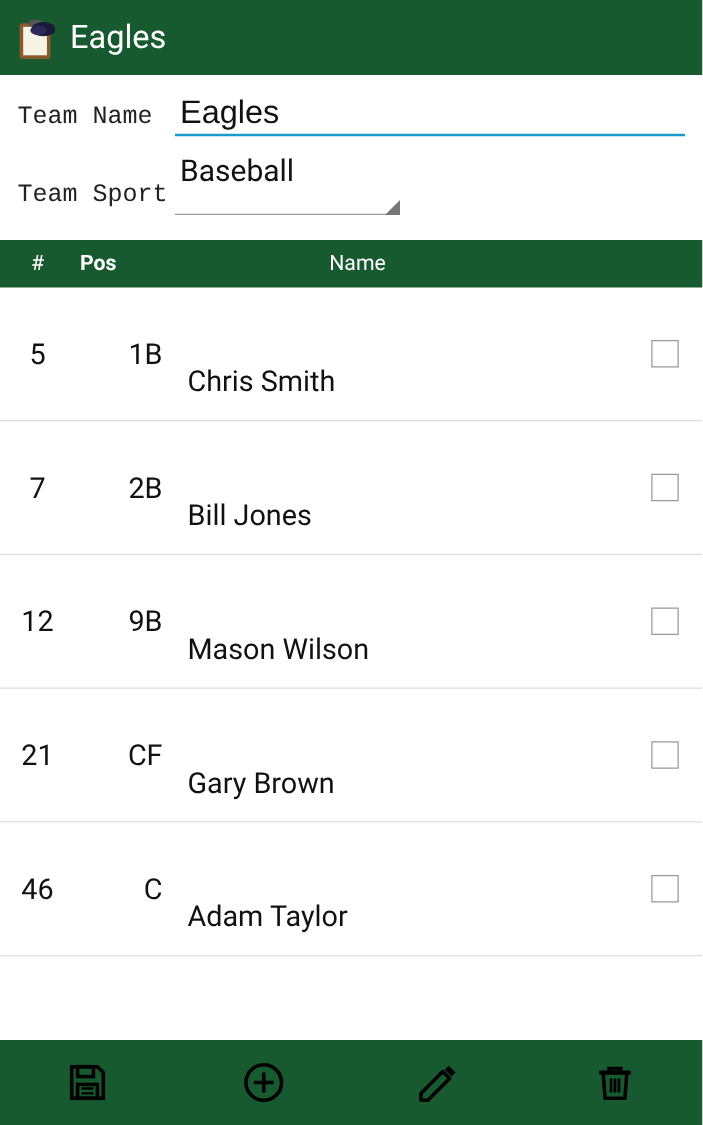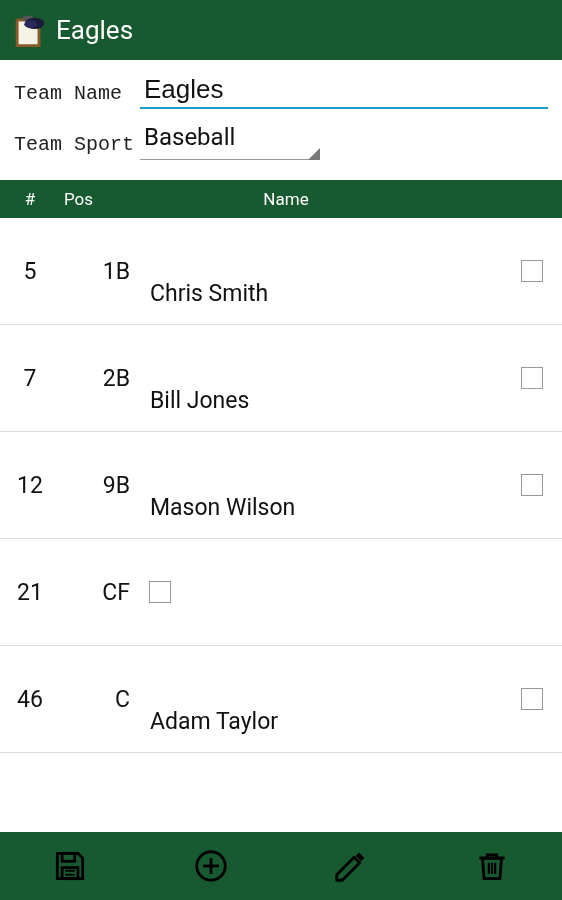--- a/index.html
+++ b/index.html
@@ -59,21 +59,21 @@
       color: #111;
       outline: none;
     }
     .spinner-wrap {
       position: relative;
       width: 180px;
     }
     .spinner {
       font-size: 24px;
       color: #111;
-      padding: 2px 4px 8px 4px;
+      padding: 2px 4px 20px 4px;
       border-bottom: 1px solid #999;
       user-select: none;
       cursor: pointer;
     }
     .spinner-triangle {
       position: absolute;
       right: 0;
       bottom: 0;
       width: 0; height: 0;
       border-style: solid;
@@ -82,21 +82,21 @@
     }
     .table-header {
       background: #185a30;
       color: #fff;
       display: flex;
       align-items: center;
       height: 38px;
       font-size: 17px;
     }
     .col-num { width: 60px; text-align: center; }
-    .col-pos { width: 70px; text-align: left; padding-left: 4px; }
+    .col-pos { width: 70px; text-align: left; padding-left: 4px; font-weight: bold; }
     .col-name { flex: 1; text-align: center; padding-right: 60px;}
     .col-check { width: 60px; }
     .list { flex: 1; overflow: hidden; }
     .list-row {
       display: flex;
       align-items: center;
       height: 107px;
       border-bottom: 1px solid #ddd;
       font-size: 23px;
       color: #111;
@@ -186,20 +186,21 @@
       <div class="cell-num">12</div>
       <div class="cell-pos">9B</div>
       <div class="cell-name">Mason Wilson</div>
       <div class="cell-check">
         <div class="checkbox"></div>
       </div>
     </div>
     <div class="list-row">
       <div class="cell-num">21</div>
       <div class="cell-pos">CF</div>
+      <div class="cell-name">Gary Brown</div>
       <div class="cell-check">
         <div class="checkbox"></div>
       </div>
     </div>
     <div class="list-row">
       <div class="cell-num">46</div>
       <div class="cell-pos">C</div>
       <div class="cell-name">Adam Taylor</div>
       <div class="cell-check">
         <div class="checkbox"></div>

